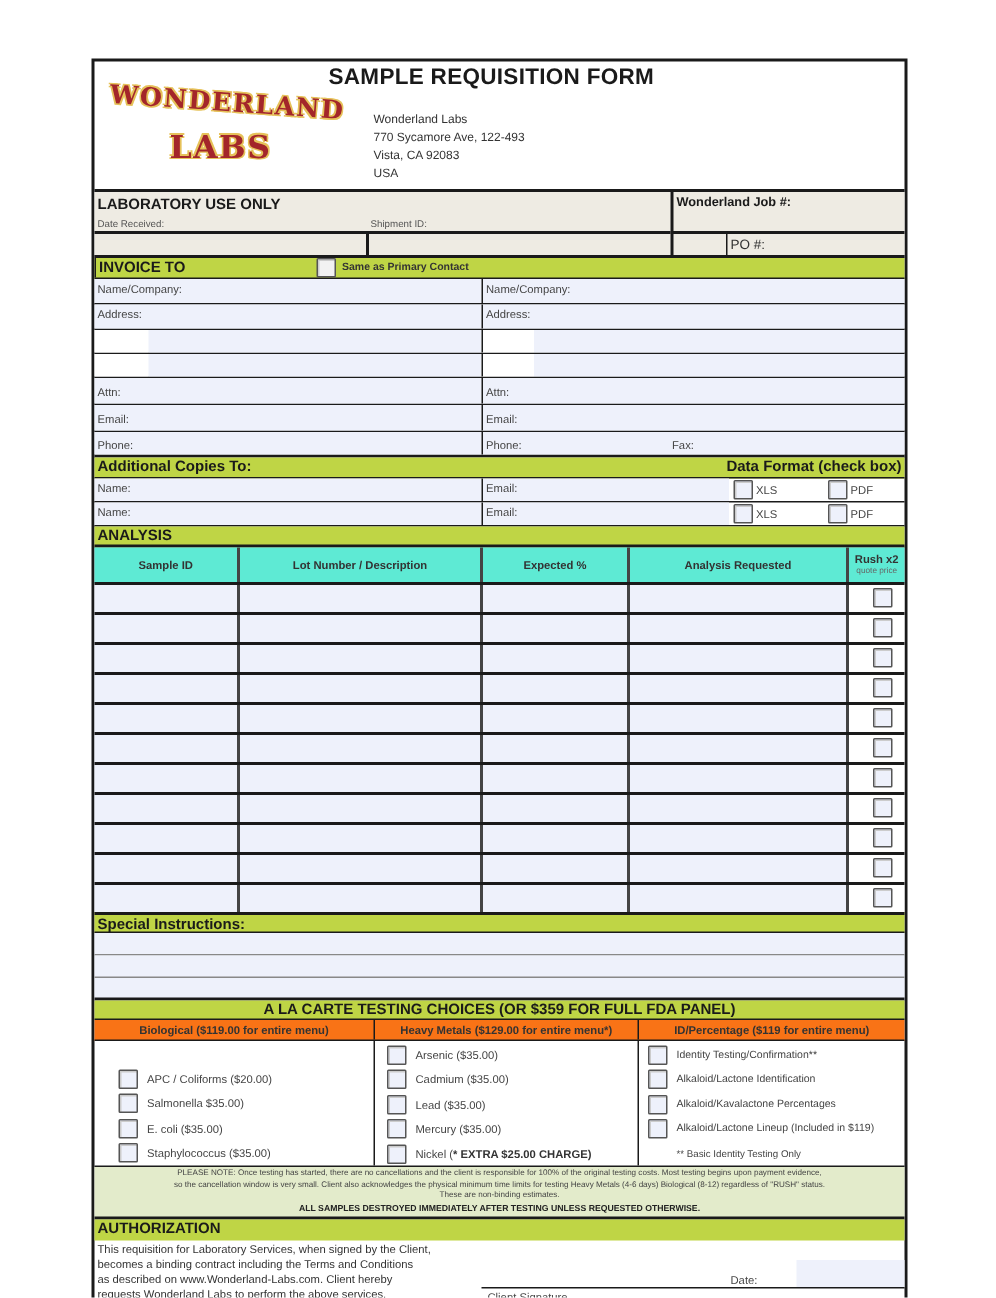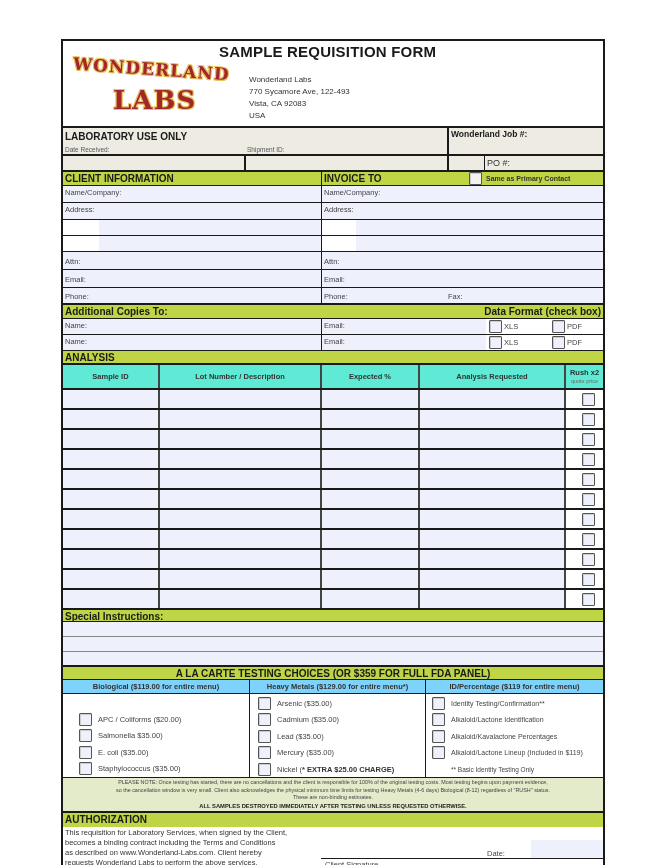--- a/index.html
+++ b/index.html
@@ -5,31 +5,31 @@
   * { box-sizing: border-box; margin: 0; padding: 0; }
   html, body { width: 664px; height: 865px; background: #ffffff; overflow: hidden; }
   body { font-family: "Liberation Sans", sans-serif; color: #222; position: relative; }
 
   .form { position: absolute; left: 61px; top: 39px; width: 544px; border: 2px solid #1a1a1a; background: #fff; }
 
   
   .hdr { position: relative; height: 87px; border-bottom: 2px solid #1a1a1a; }
   .logo { position: absolute; left: 4px; top: 14px; width: 150px; height: 70px; }
   .logo .w1 { position: absolute; left: 6px; top: 4px; font-family: "DejaVu Serif", serif; font-weight: bold; font-size: 17px; color: #a3262a; letter-spacing: 1px; transform: rotate(4deg); text-shadow: 1px 1px 0 #e6c25a, -1px -1px 0 #e6c25a, 1px -1px 0 #e6c25a, -1px 1px 0 #e6c25a; }
-  .logo .w2 { position: absolute; left: 46px; top: 30px; font-family: "DejaVu Serif", serif; font-weight: bold; font-size: 26px; color: #a3262a; letter-spacing: 1px; text-shadow: 1px 1px 0 #e6c25a, -1px -1px 0 #e6c25a, 1px -1px 0 #e6c25a, -1px 1px 0 #e6c25a; }
+  .logo .w2 { position: absolute; left: 46px; top: 30px; font-family: "DejaVu Serif", serif; font-weight: bold; font-size: 21px; color: #a3262a; letter-spacing: 1px; text-shadow: 1px 1px 0 #e6c25a, -1px -1px 0 #e6c25a, 1px -1px 0 #e6c25a, -1px 1px 0 #e6c25a; }
   .title { position: absolute; left: 156px; top: 2px; font-size: 15px; font-weight: bold; color: #1a1a1a; letter-spacing: 0.2px; }
   .addr { position: absolute; left: 186px; top: 33px; font-size: 8px; line-height: 12px; color: #333; }
   .contact { position: absolute; left: 425px; top: 22px; font-size: 8px; line-height: 11px; color: #333; }
   .contact .lnk { color: #2a4fa8; text-decoration: underline; }
 
   
   .row { display: flex; border-bottom: 1px solid #1a1a1a; }
   .cell { position: relative; font-size: 7.5px; color: #444; padding: 2px 2px; }
   .bl { border-left: 1px solid #1a1a1a; }
-  .tan { background: #7dd3fc; }
+  .tan { background: #f97316; }
   .blue { background: #eef1fb; }
   .green { background: #bfd545; }
   .sec { font-size: 10px; font-weight: bold; color: #1a1a1a; padding: 2px 2px; }
 
   .lab { height: 44px; display: flex; border-bottom: 2px solid #1a1a1a; }
   .lab-l { width: 384px; background: #eeebe3; position: relative; }
   .lab-r { flex: 1; background: #eeebe3; border-left: 2px solid #1a1a1a; position: relative; }
 
   .chk { display: inline-block; width: 13px; height: 13px; border: 1px solid #555; background: #eef1fb; border-radius: 1px; box-shadow: inset 1px 1px 0 #ccc; vertical-align: middle; }
 
@@ -75,21 +75,20 @@
     <div class="lab-r">
       <div style="position:absolute;left:2px;top:1px;font-size:8.5px;font-weight:bold;color:#1a1a1a;">Wonderland Job #:</div>
       <div style="position:absolute;left:-2px;top:26px;right:0;height:18px;border-top:2px solid #1a1a1a;padding:2px 0 0 37px;font-size:9px;color:#333;">
         <span style="position:absolute;left:37px;top:0;bottom:0;border-left:1px solid #1a1a1a;"></span>
         <span style="padding-left:3px;">PO #:</span>
       </div>
     </div>
   </div>
 
   <div class="row green" style="height:14px;">
-    <div class="sec" style="width:258px;padding-top:1px;">CLIENT INFORMATION</div>
     <div class="sec bl" style="width:148px;padding-top:1px;">INVOICE TO</div>
     <div style="flex:1;display:flex;align-items:center;font-size:7px;font-weight:bold;color:#333;">
       <span class="chk" style="margin-right:4px;background:#f2f2f2;"></span>
       <span>Same as Primary Contact</span>
     </div>
   </div>
 
   <div class="row" style="height:17px;">
     <div class="cell blue" style="width:258px;"><span>Name/Company:</span></div>
     <div class="cell blue bl" style="flex:1;"><span>Name/Company:</span></div>

